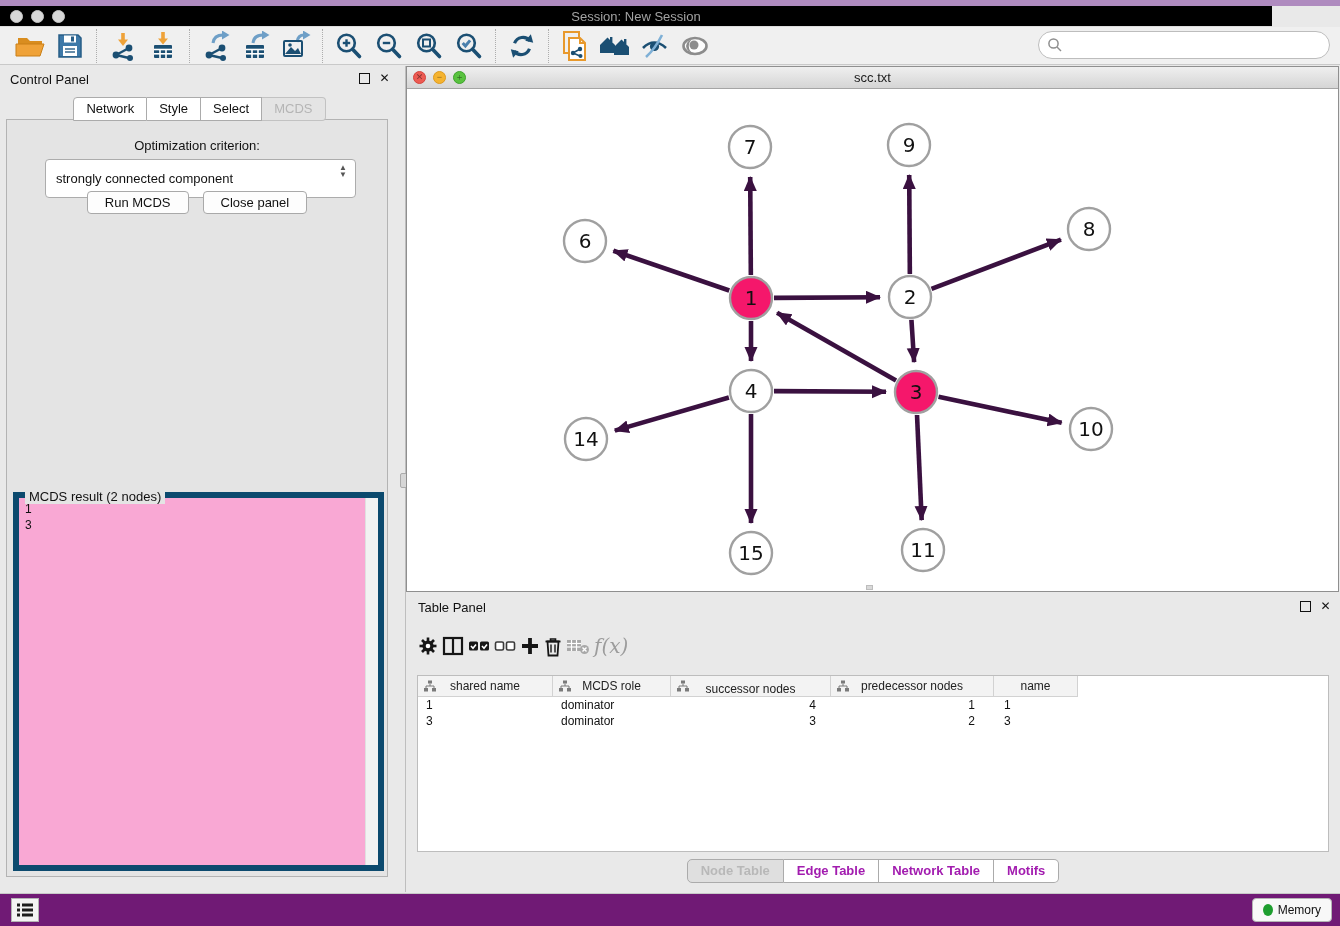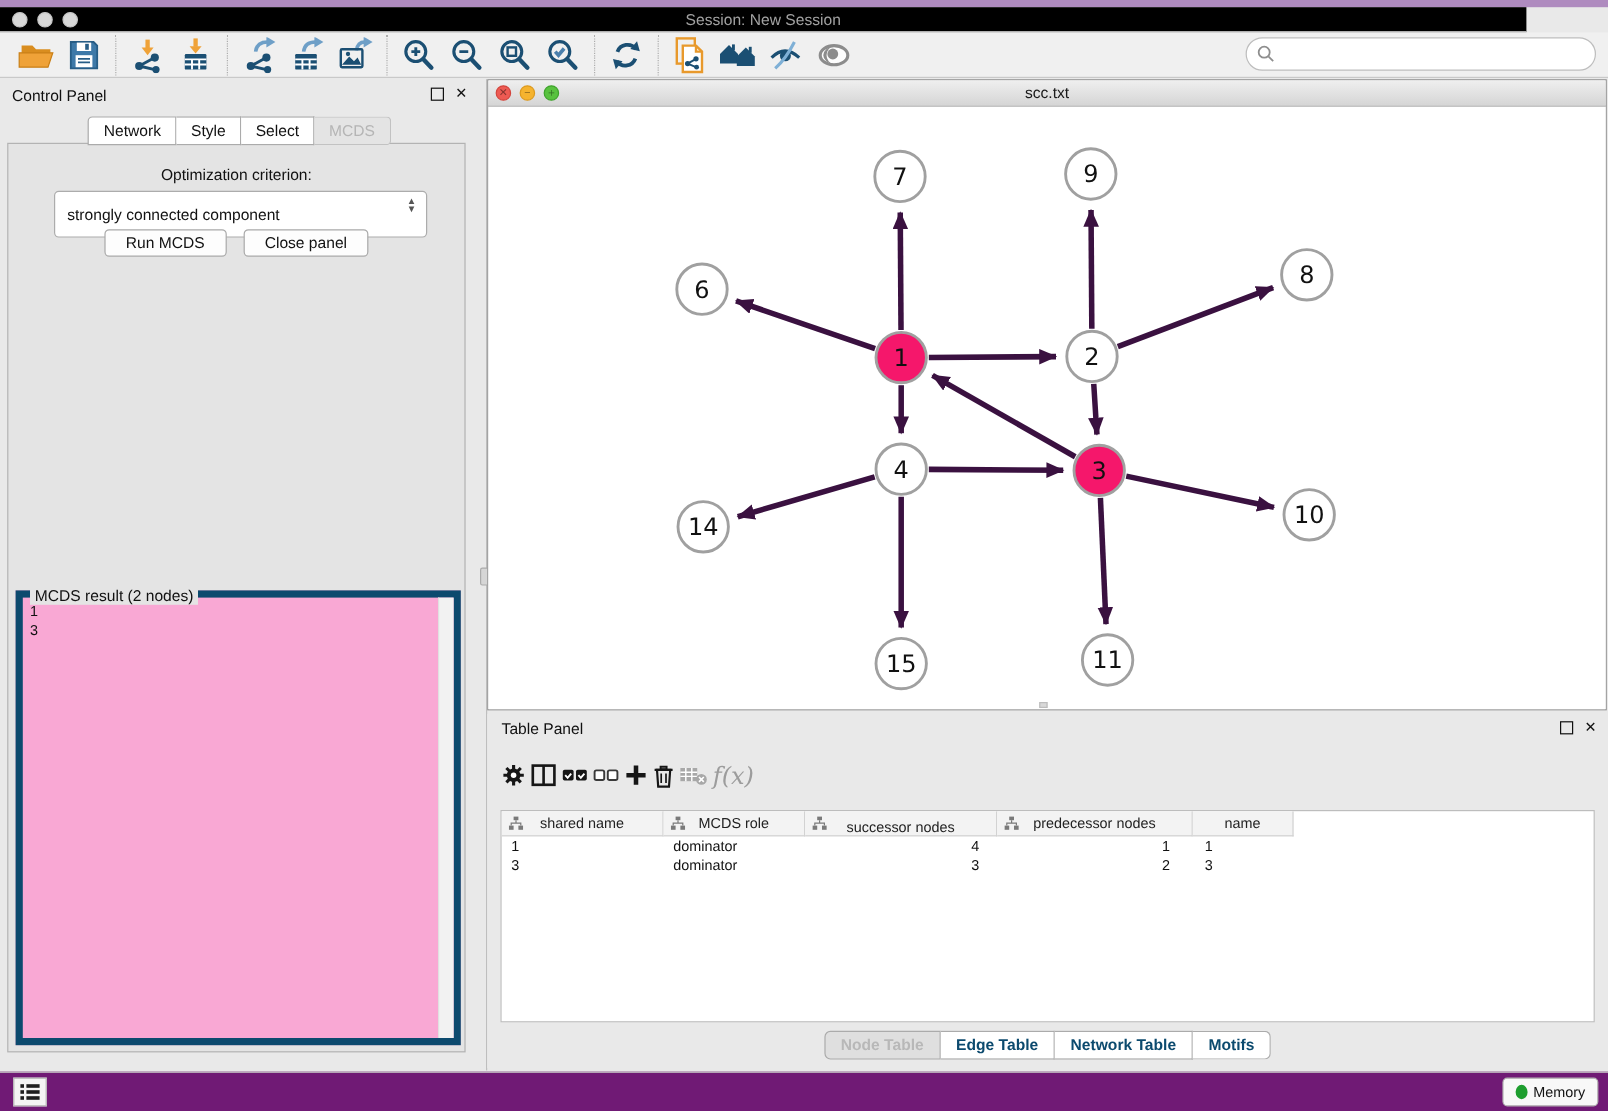--- a/index.html
+++ b/index.html
@@ -61,21 +61,21 @@
   .tp-toolbar { position:absolute; left:12px; top:30px; height:42px; display:flex; align-items:center; gap:4px; }
   .tp-tool { display:flex; align-items:center; justify-content:center; }
   .fx-label { font-size:20px; font-family:"DejaVu Serif", serif; font-style:italic; color:#9C9C9C; }
   .table-box { position:absolute; left:11px; top:80px; width:912px; height:177px; background:#fff; border:1px solid #BDBDBD; overflow:hidden; }
   .t-header { display:flex; height:21px; }
   .th-cell { position:relative; background:#F3F3F3; border-right:1px solid #D2D2D2; border-bottom:1px solid #D2D2D2; font-size:12px; color:#222; display:flex; align-items:center; justify-content:center; }
   .th-cell .col-icon { position:absolute; left:6px; top:4px; }
   .t-row { display:flex; height:16px; font-size:12px; color:#111; }
   .t-cell { padding:1px 0 0 0; white-space:nowrap; overflow:hidden; }
   .bottom-tabs { position:absolute; left:0; top:264px; width:934px; display:flex; justify-content:center; }
-  .btab { font-size:13px; font-weight:bold; padding:3px 13px 4px; background:#fff; border:1px solid #ABABAB; border-left:none; color:#0c4a6e; }
+  .btab { font-size:13px; font-weight:bold; padding:3px 13px 4px; background:#fff; border:1px solid #ABABAB; border-left:none; color:#a21caf; }
   .btab:first-child { border-left:1px solid #ABABAB; border-top-left-radius:5px; border-bottom-left-radius:5px; }
   .btab:last-child { border-top-right-radius:5px; border-bottom-right-radius:5px; }
   .btab.selected { background:#DFDFDF; color:#B8B8B8; }
 
   
   .statusbar { position:absolute; left:0; top:893px; width:1340px; height:33px; background:#701a75; border-top:1px solid #C8C8C8; }
   .list-btn { position:absolute; left:11px; top:4px; width:28px; height:24px; background:#F4F4F4; border:1px solid #B4B4B4; display:flex; align-items:center; justify-content:center; }
   .memory-btn { position:absolute; right:8px; top:4px; height:24px; background:#F8F8F8; border:1px solid #B4B4B4; border-radius:4px; display:flex; align-items:center; gap:5px; padding:0 10px; font-size:12px; color:#111; }
   .mem-dot { width:10px; height:12px; border-radius:50%; background:#1E9E2F; }
 

